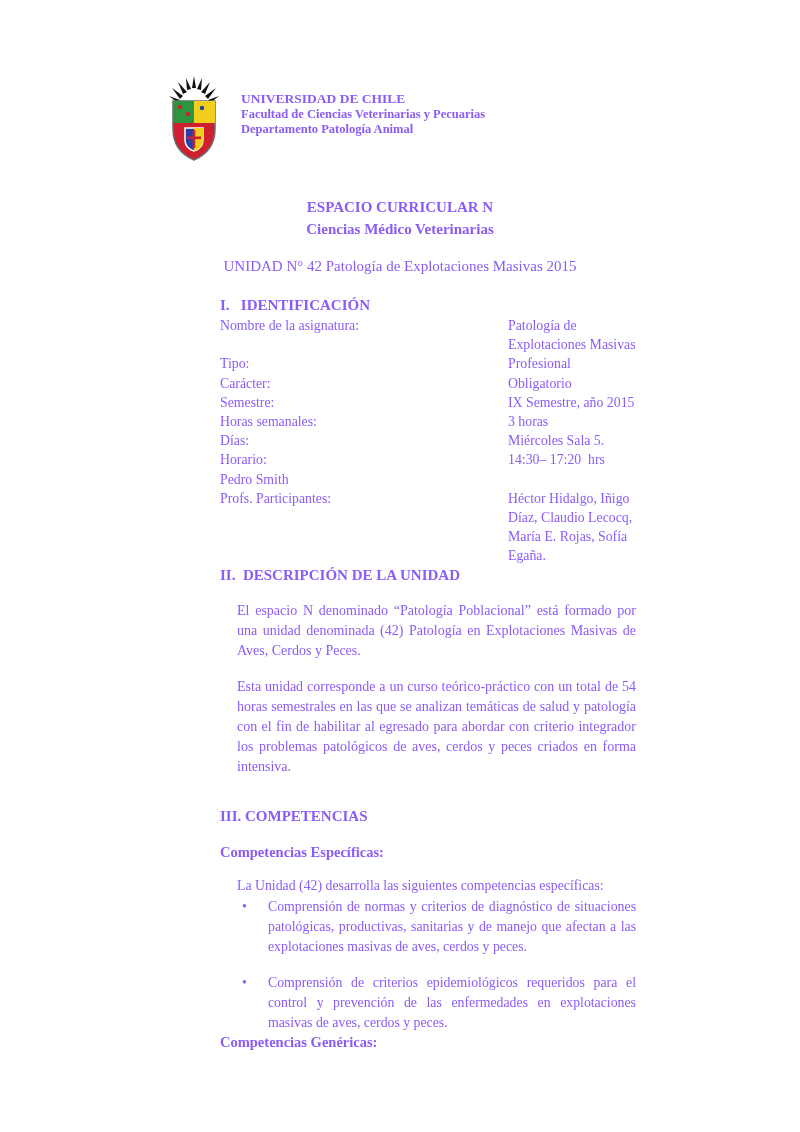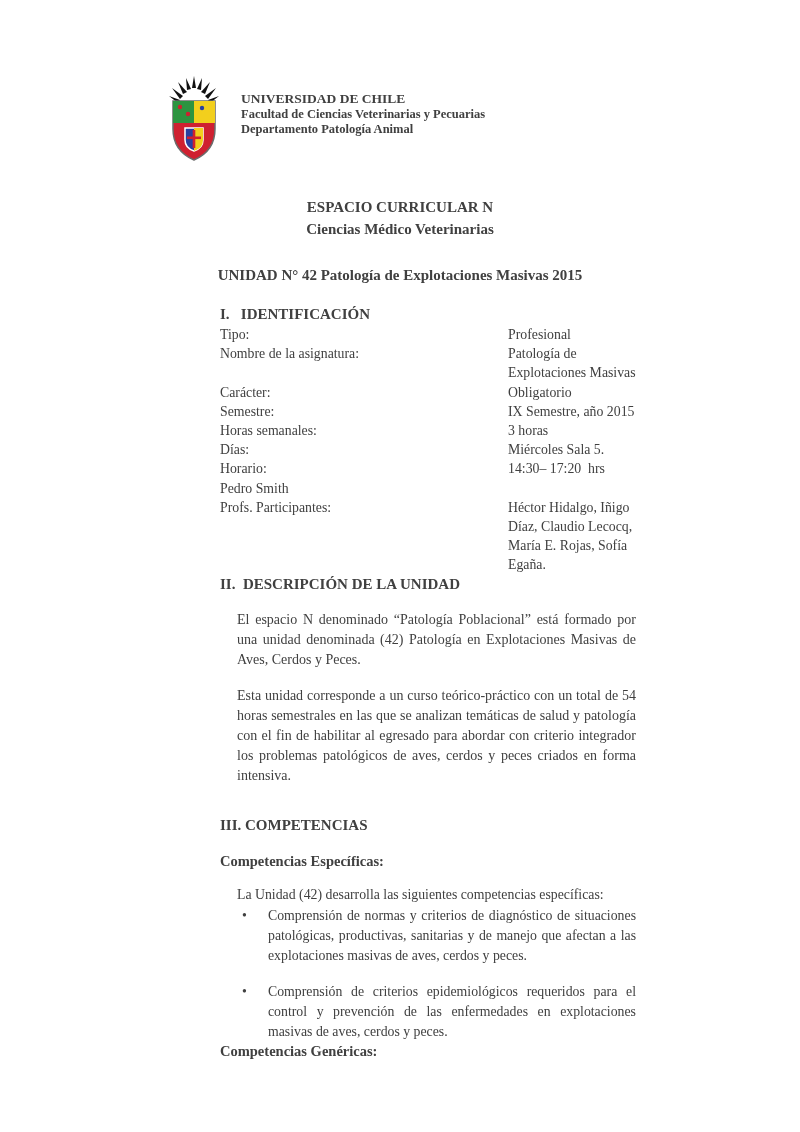--- a/index.html
+++ b/index.html
@@ -3,21 +3,21 @@
 <meta charset="utf-8">
 <style>
   html, body { margin: 0; padding: 0; background: #ffffff; }
   .page {
     position: relative;
     width: 648px;
     height: 1132px;
     margin: 0 auto;
     background: #ffffff;
     font-family: "Liberation Serif", serif;
-    color: #404040;
+    color: #8b5cf6;
     overflow: hidden;
     box-sizing: border-box;
   }
   .pre { white-space: pre-wrap; }
 
   
   .letterhead {
     display: flex;
     align-items: flex-start;
     margin: 74px 0 0 88px;
@@ -25,23 +25,23 @@
   }
   .crest { width: 60px; height: 90px; flex: 0 0 auto; }
   .letterhead-text { padding-top: 17px; line-height: 15.5px; }
   .lh-university { font-weight: bold; font-size: 13.5px; }
   .lh-faculty, .lh-department { font-weight: bold; font-size: 12.5px; }
 
   
   .title-block { margin-top: 32px; text-align: center; }
   .title-line { font-weight: bold; font-size: 15px; line-height: 22px; }
   .unit-title {
-    margin-top: 25px;
+    margin-top: 16px;
     text-align: center;
-    font-weight: bold;
+    font-weight: normal;
     font-size: 15px;
     line-height: 20px;
   }
 
   
   .section { margin-left: 144px; margin-right: 88px; }
   .sec-heading { font-weight: bold; font-size: 15px; line-height: 19px; }
 
   
   .sec-identificacion { margin-top: 20px; }
@@ -124,26 +124,26 @@
   <div class="title-block">
     <div class="title-line">ESPACIO CURRICULAR N</div>
     <div class="title-line">Ciencias Médico Veterinarias</div>
   </div>
   <div class="unit-title">UNIDAD N° 42 Patología de Explotaciones Masivas 2015</div>
 
   <div class="section sec-identificacion">
     <div class="sec-heading pre">I.   IDENTIFICACIÓN</div>
     <div class="id-rows">
       <div class="id-row">
+        <div class="id-label pre">Nombre de la asignatura:</div>
+        <div class="id-value pre">Patología de  Explotaciones Masivas</div>
+      </div>
+      <div class="id-row">
         <div class="id-label pre">Tipo:</div>
         <div class="id-value pre">Profesional</div>
-      </div>
-      <div class="id-row">
-        <div class="id-label pre">Nombre de la asignatura:</div>
-        <div class="id-value pre">Patología de  Explotaciones Masivas</div>
       </div>
       <div class="id-row">
         <div class="id-label pre">Carácter:</div>
         <div class="id-value pre">Obligatorio</div>
       </div>
       <div class="id-row">
         <div class="id-label pre">Semestre:</div>
         <div class="id-value pre">IX Semestre, año 2015</div>
       </div>
       <div class="id-row">

